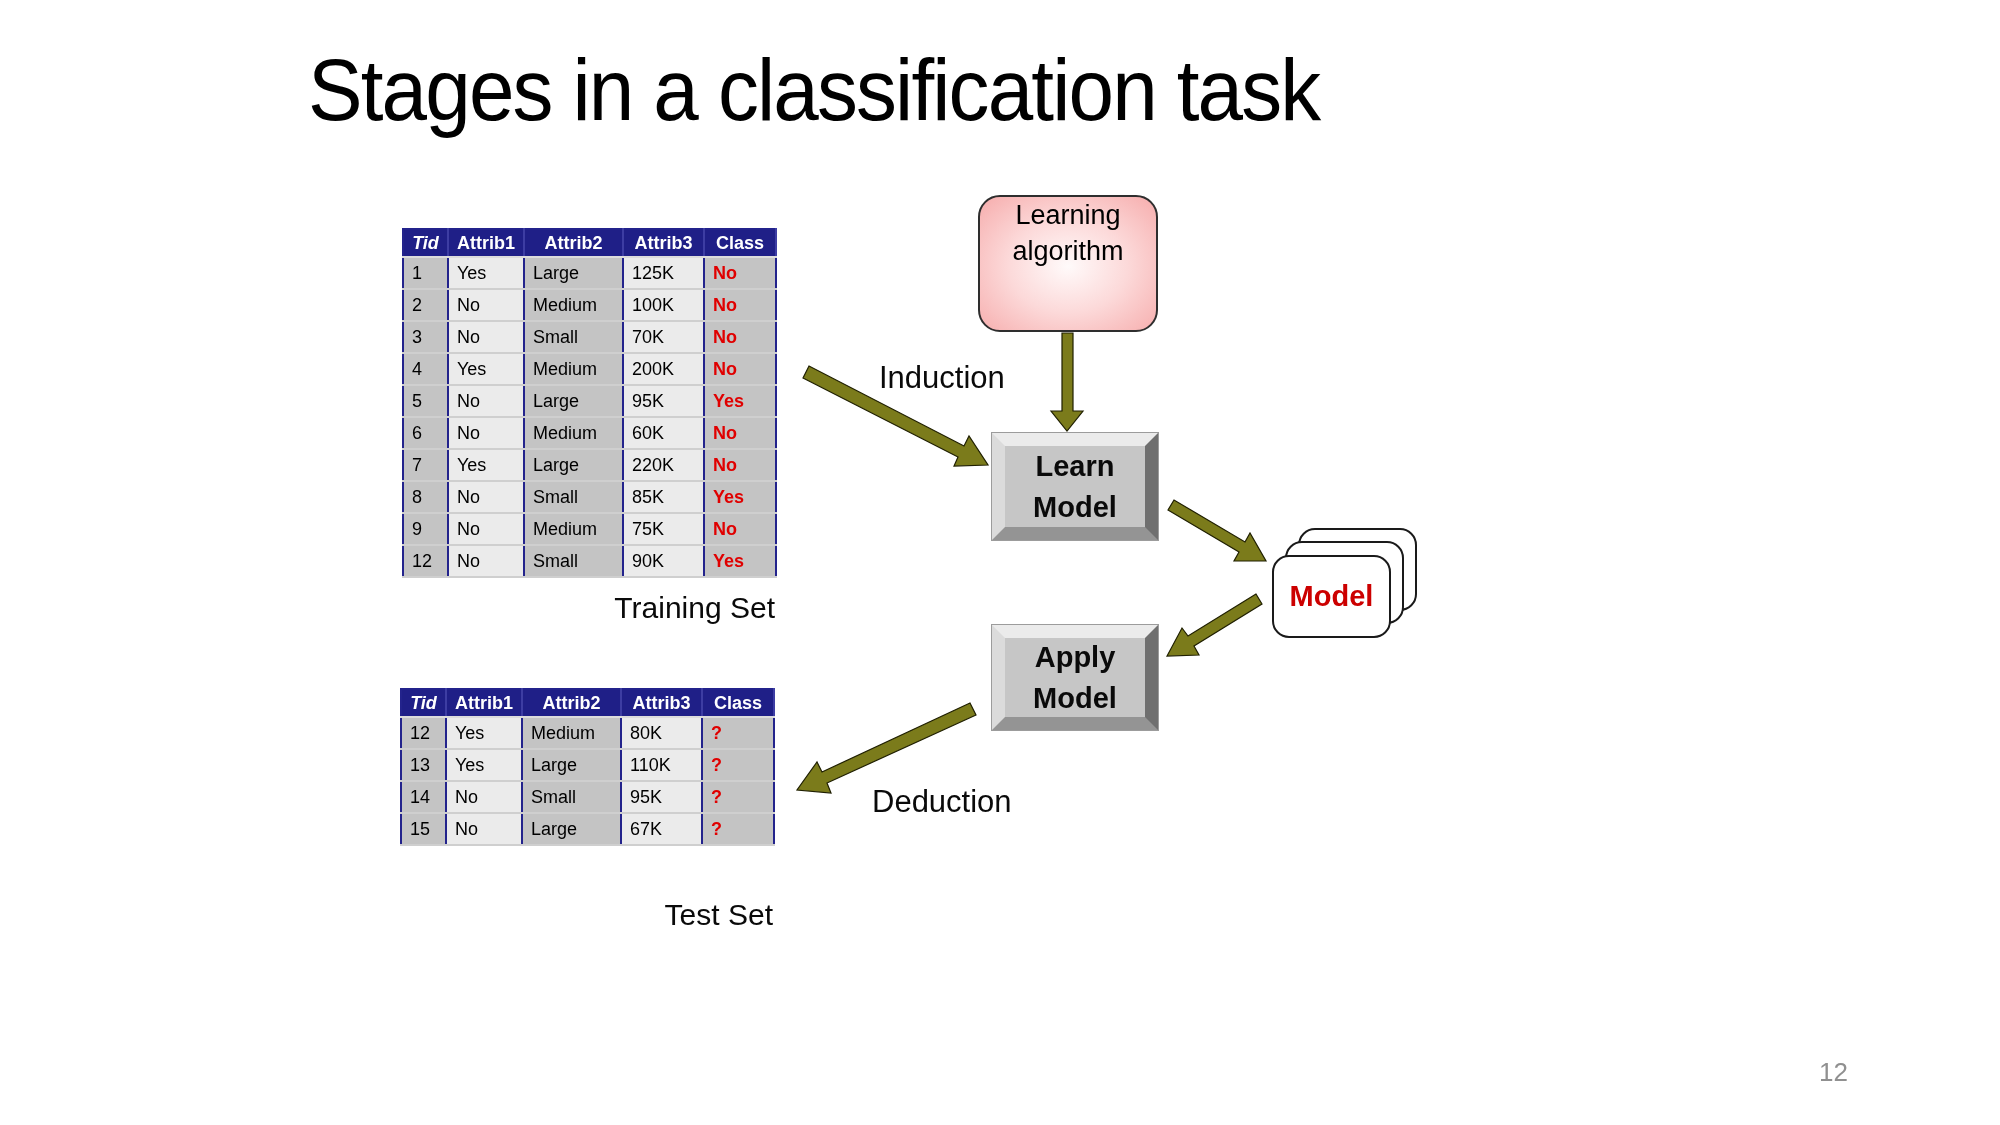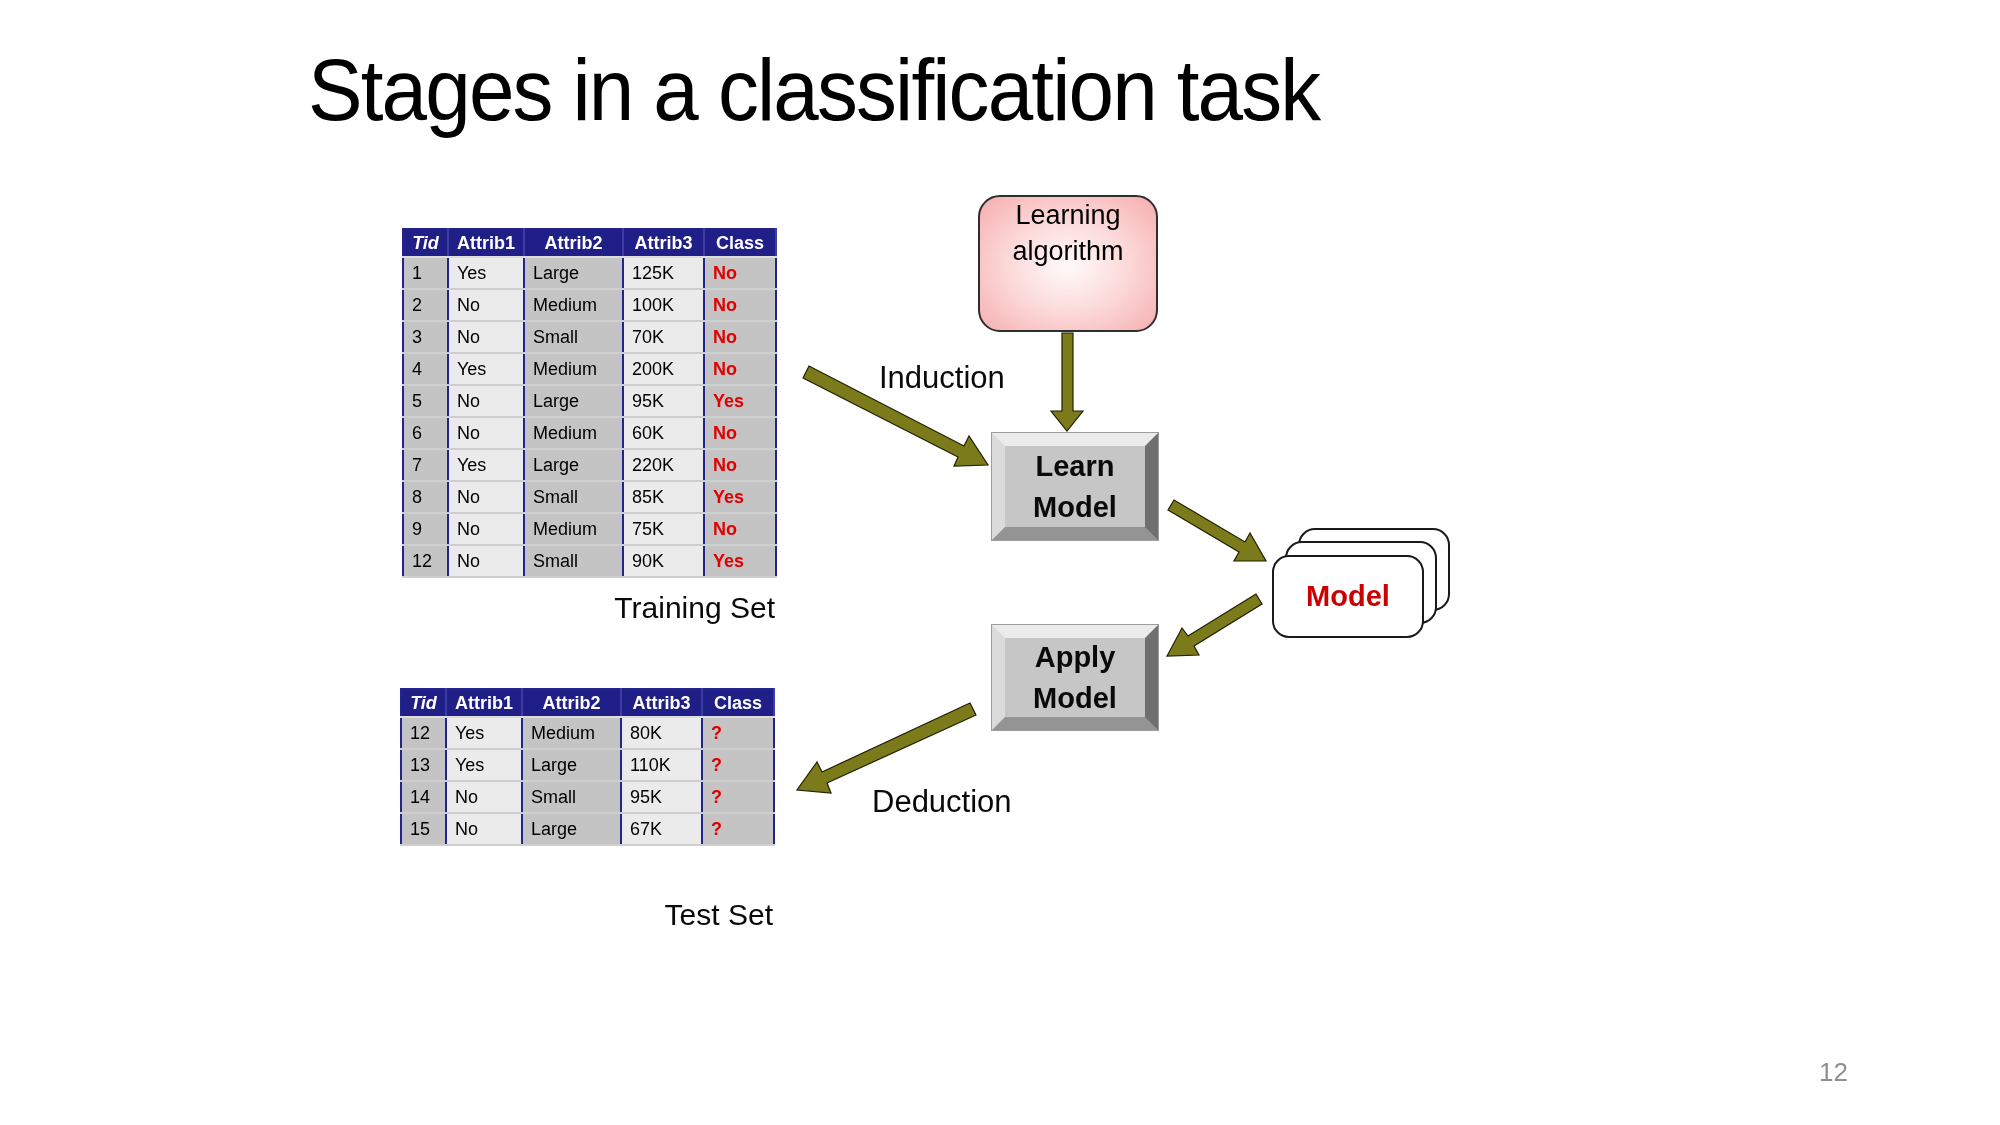--- a/index.html
+++ b/index.html
@@ -68,21 +68,21 @@
     background:#C6C6C6; outline:1px solid #9c9c9c;
     display:flex; align-items:center; justify-content:center; text-align:center;
     font-weight:bold; font-size:29px; line-height:41px; color:#0a0a0a;
   }
   .bevel.learn { left:992px; top:433px; height:107px; }
   .bevel.apply { left:992px; top:625px; height:105px; }
   .bevel span  { width:120px; }
 
   
   .card {
-    position:absolute; width:152px; height:83px; box-sizing:border-box;
+    position:absolute; width:119px; height:83px; box-sizing:border-box;
     background:#fff; border:2px solid #1a1a1a; border-radius:17px;
     display:flex; align-items:center; justify-content:center;
   }
   .card.back  { left:1298px; top:528px; }
   .card.mid   { left:1285px; top:541px; }
   .card.front { left:1272px; top:555px; }
   .card .model-text { color:#CC0000; font-weight:bold; font-size:29px; }
 
   
   .arrows { position:absolute; left:0; top:0; width:2000px; height:1125px; pointer-events:none; }

